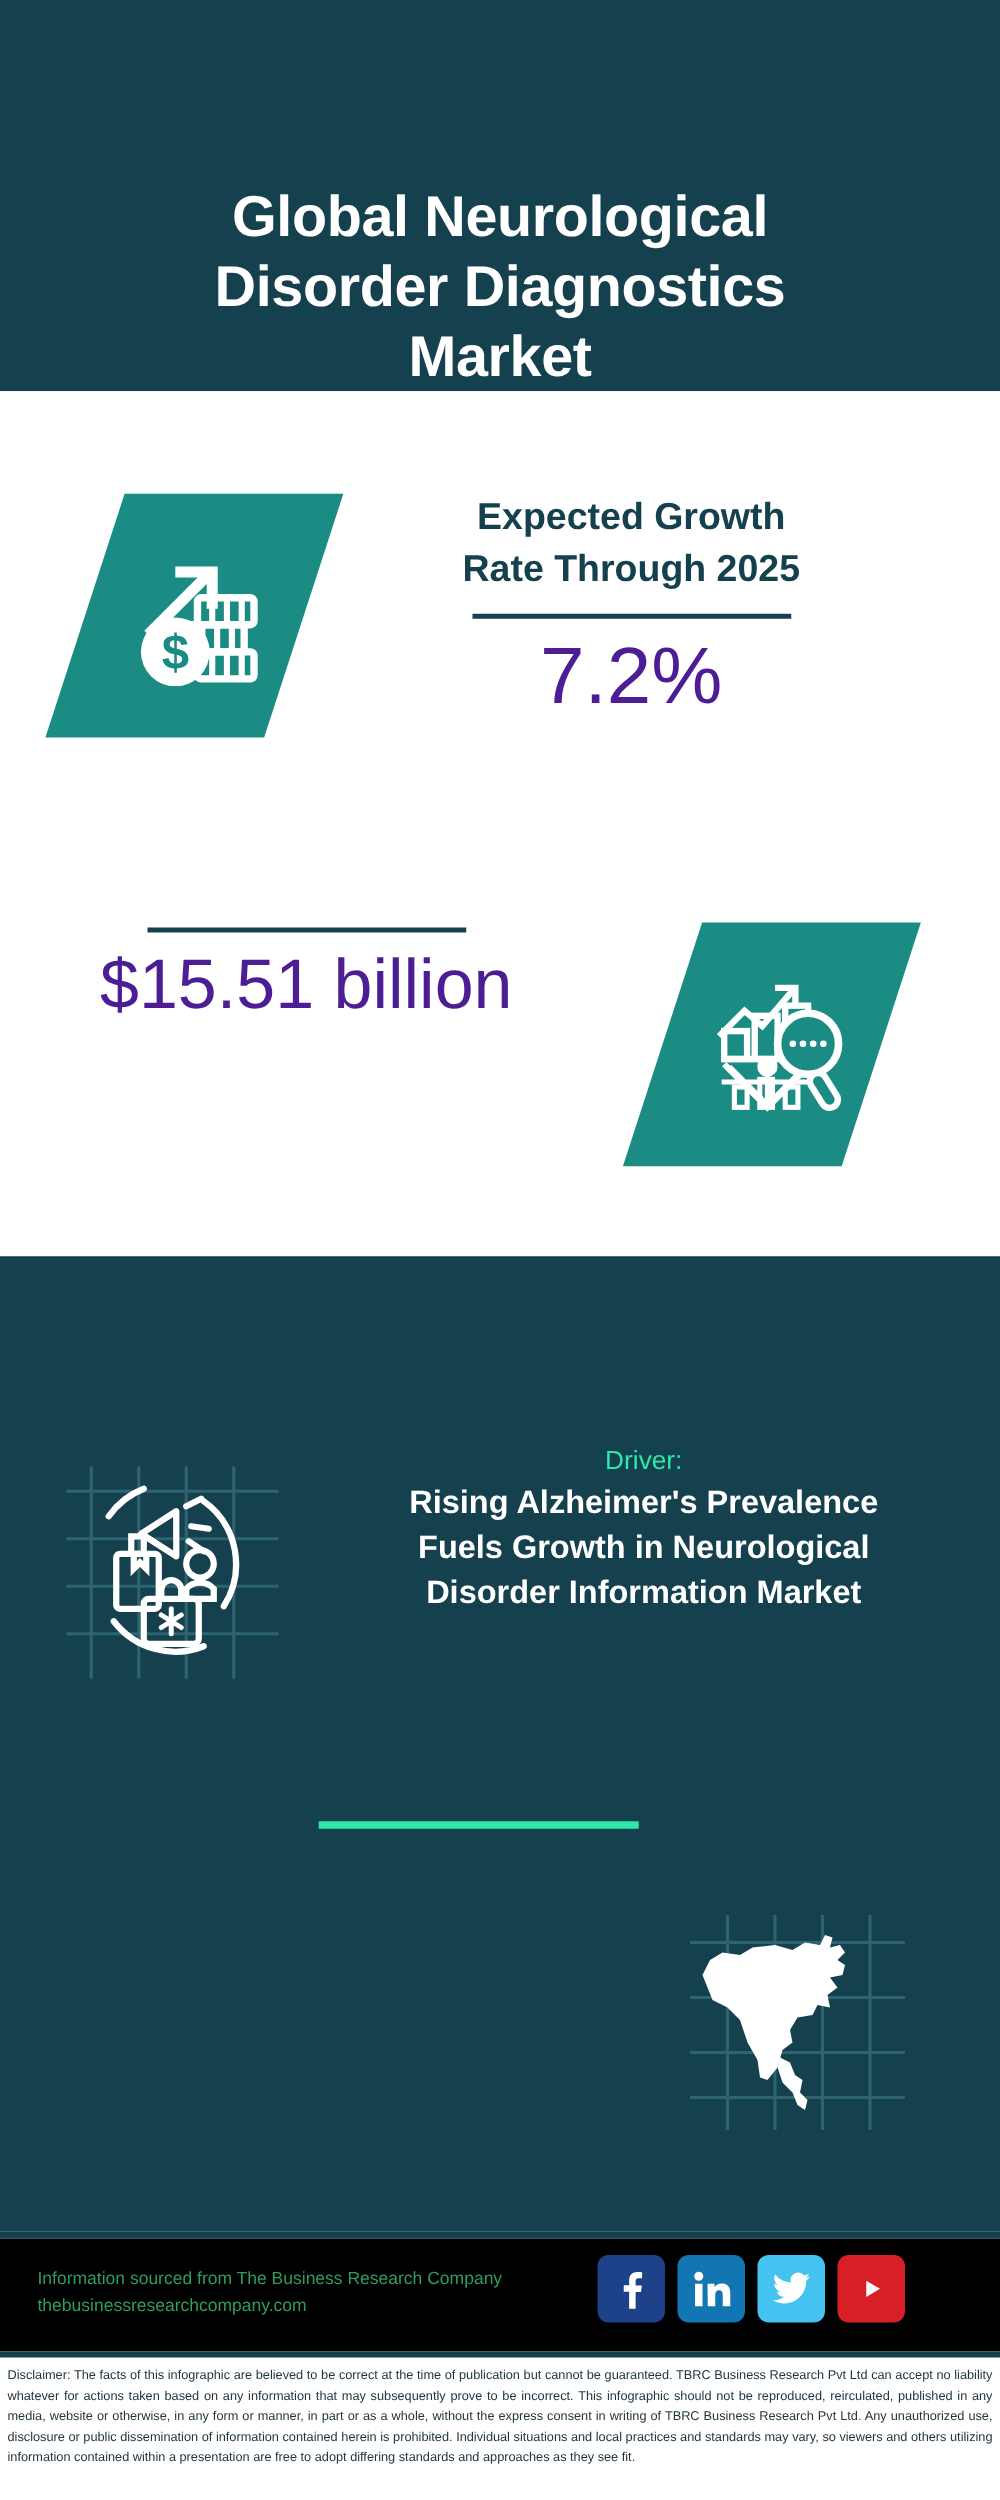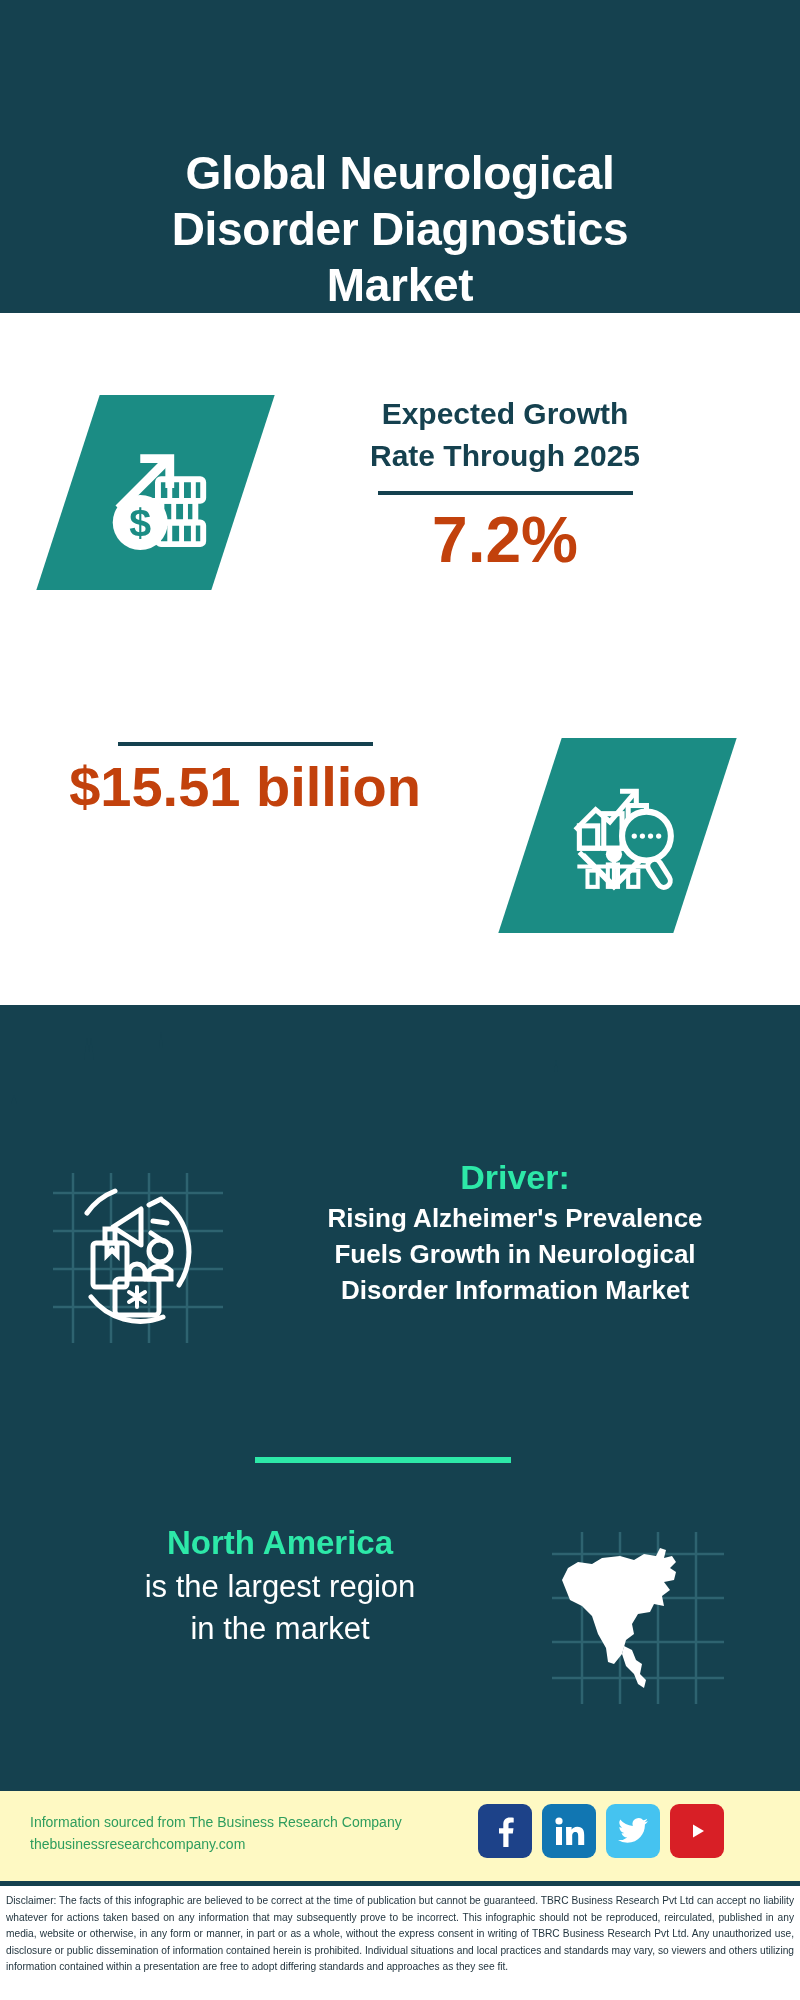--- a/index.html
+++ b/index.html
@@ -93,23 +93,23 @@
     line-height: 1.4;
     white-space: pre-line;
   }
   .stat-rule {
     height: 4px;
     background: #15414F;
     margin: 14px auto 10px auto;
     width: 255px;
   }
   .stat-value {
-    color: #c2410c;
+    color: #4c1d95;
     font-size: 64px;
-    font-weight: bold;
+    font-weight: normal;
     line-height: 1.1;
   }
   .stat-value.big { font-size: 56px; }
 
   
   .dark-body {
     position: absolute;
     left: 0; top: 1005px;
     width: 800px;
     height: 780px;
@@ -136,22 +136,22 @@
     width: 185px; height: 185px;
   }
   .driver-text {
     position: absolute;
     left: 270px; top: 0px;
     width: 490px;
     text-align: center;
   }
   .driver-heading {
     color: #2DE8A8;
-    font-size: 34px;
-    font-weight: bold;
+    font-size: 21px;
+    font-weight: normal;
     line-height: 1.3;
   }
   .driver-body {
     color: #ffffff;
     font-size: 26px;
     font-weight: bold;
     line-height: 1.38;
     white-space: pre-line;
     margin-top: 2px;
   }
@@ -200,21 +200,21 @@
     position: absolute;
     left: 0; top: 1785px;
     width: 800px; height: 6px;
     background: #15414F;
   }
   .footer {
     position: absolute;
     left: 0; top: 1791px;
     width: 800px;
     height: 90px;
-    background: #fef9c3;
+    background: #000000;
   }
   .footer-source {
     position: absolute;
     left: 30px; top: 21px;
     color: #2E9D5E;
     font-size: 14px;
     line-height: 1.55;
     white-space: pre-line;
   }
   .social {
@@ -370,25 +370,20 @@
       <div class="driver-heading">Driver:</div>
       <div class="driver-body">Rising Alzheimer's Prevalence
 Fuels Growth in Neurological
 Disorder Information Market</div>
     </div>
   </div>
 
   <div class="mid-divider"></div>
 
   <div class="region-row">
-    <div class="region-text">
-      <div class="region-name">North America</div>
-      <div class="region-sub">is the largest region
-in the market</div>
-    </div>
     <div class="region-map-wrap">
       <svg width="180" height="180" viewBox="0 0 180 180" fill="none">
         <g stroke="#2E6370" stroke-width="2.5">
           <line x1="34" y1="4" x2="34" y2="176"></line>
           <line x1="72" y1="4" x2="72" y2="176"></line>
           <line x1="110" y1="4" x2="110" y2="176"></line>
           <line x1="148" y1="4" x2="148" y2="176"></line>
           <line x1="4" y1="26" x2="176" y2="26"></line>
           <line x1="4" y1="70" x2="176" y2="70"></line>
           <line x1="4" y1="114" x2="176" y2="114"></line>

